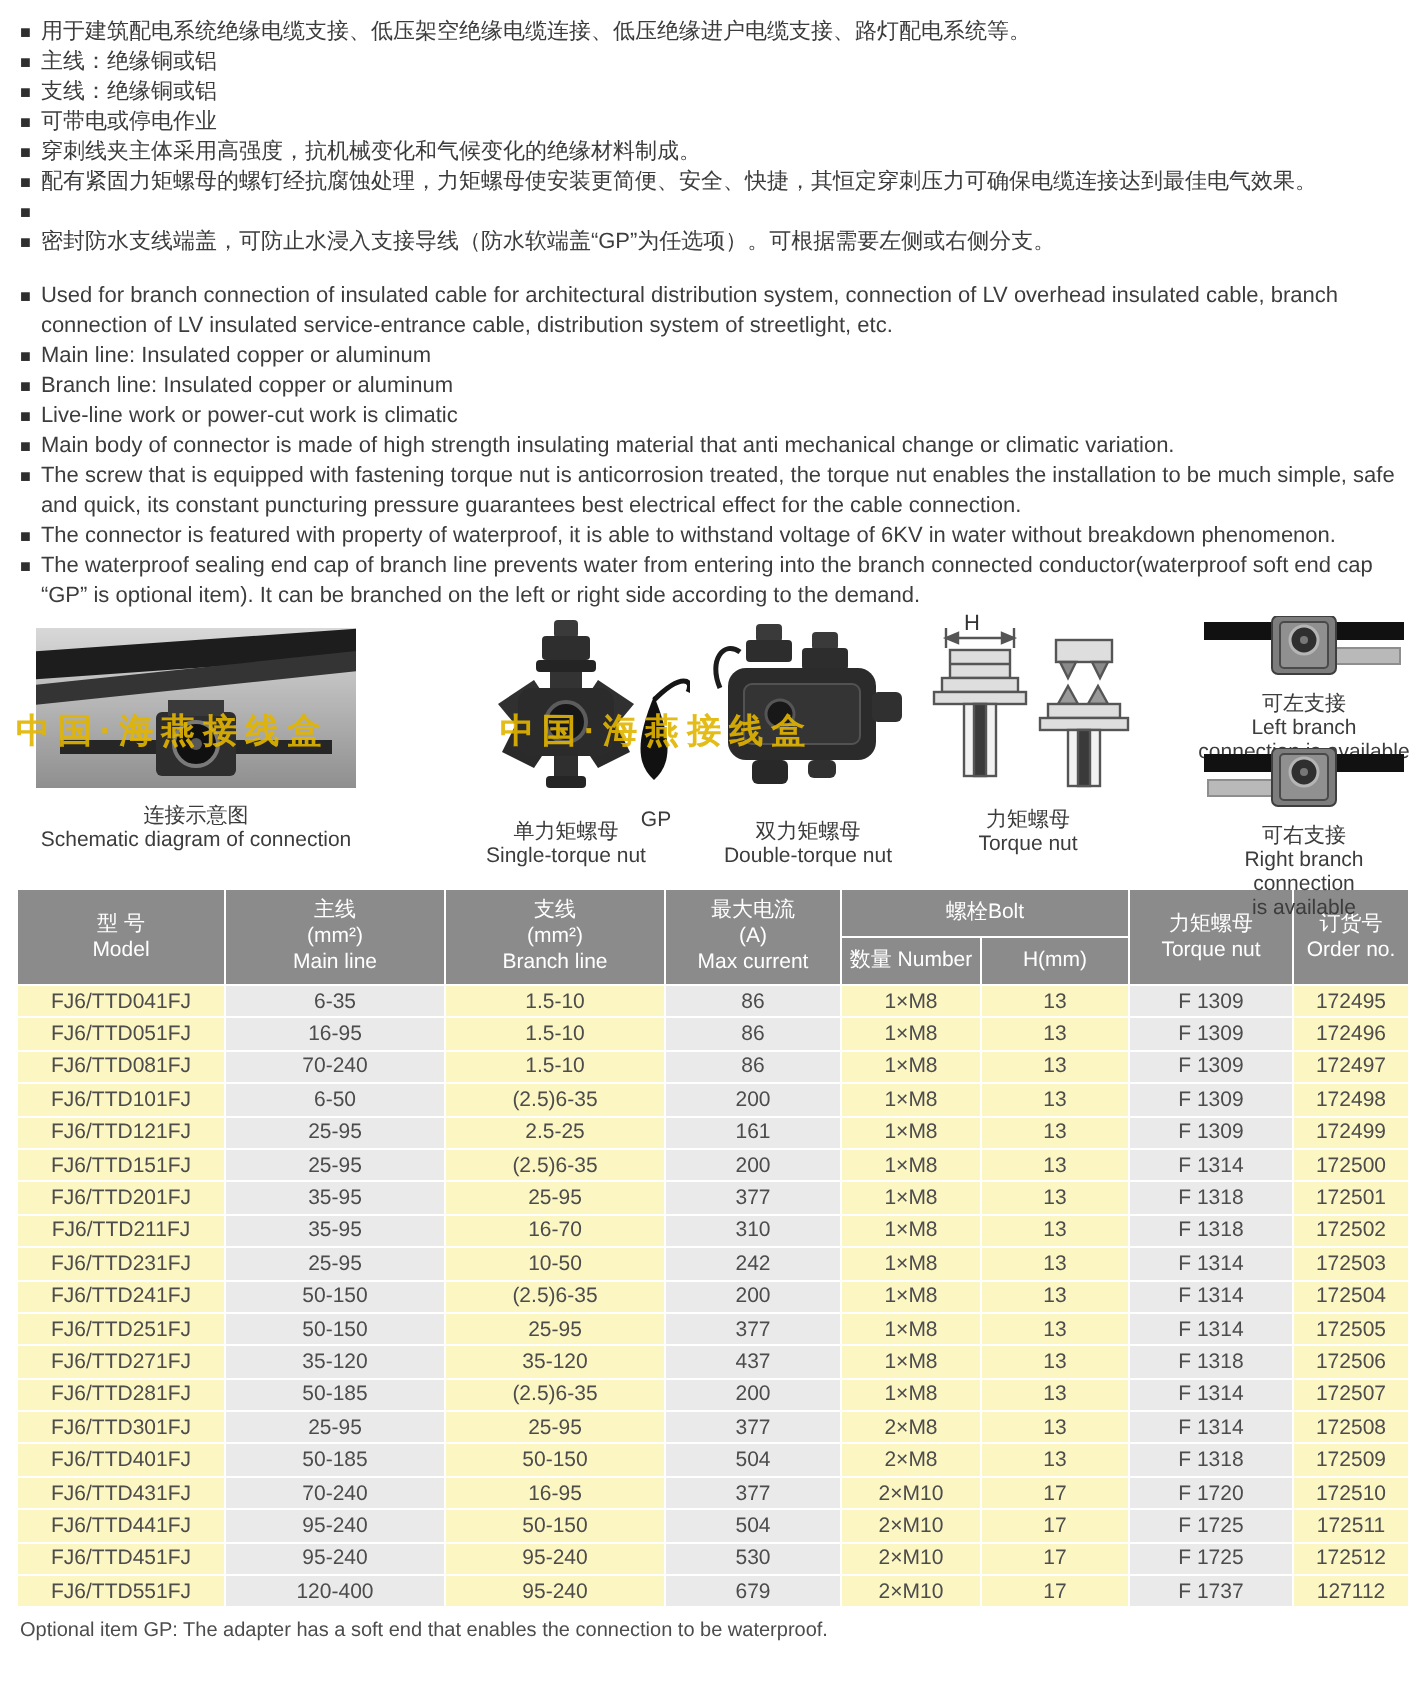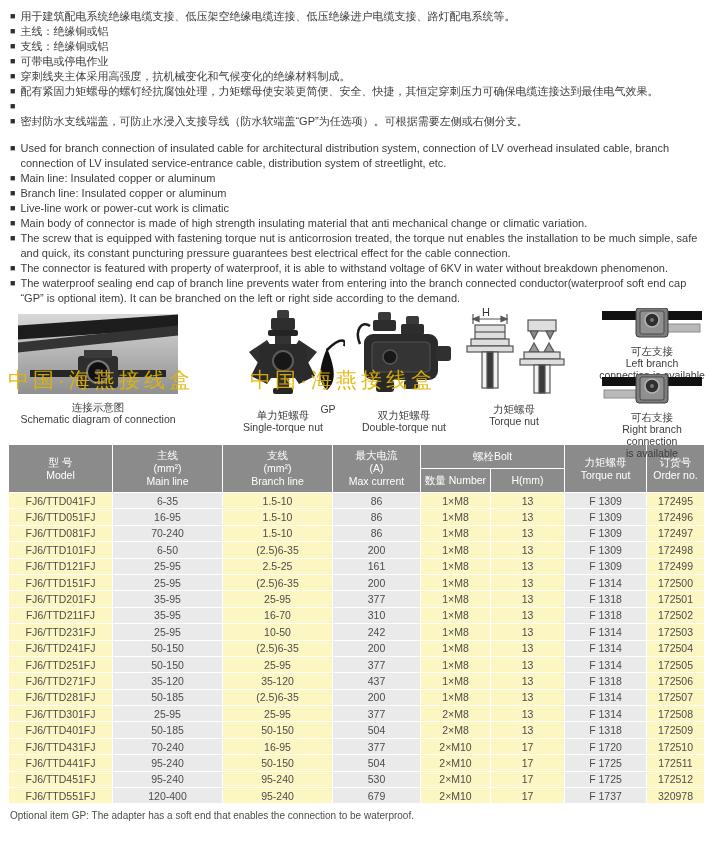--- a/index.html
+++ b/index.html
@@ -12,21 +12,21 @@
   
   .bullets { padding:9px 6px 0 10px; }
   .bullets-en { padding-top:12px; }
   .bullet { display:flex; align-items:flex-start; font-size:11px; line-height:15px; color:#3c3c3c; }
   .bullet .sq { flex:0 0 auto; margin-right:5px; font-size:9px; line-height:15px; color:#2f2f2f; }
   .bullet .txt { white-space:normal; }
   
   .figures { position:relative; height:134px; margin-top:2px; }
   .fig { position:absolute; text-align:center; }
   .fig .cap { white-space:pre-line; font-size:10.5px; line-height:12px; color:#3c3c3c; margin-top:3px; }
-  .watermark { position:absolute; top:58px; font-size:21px; font-weight:normal; letter-spacing:4px;
+  .watermark { position:absolute; top:46px; font-size:17px; font-weight:bold; letter-spacing:4px;
     color:var(--wm,#e2b500); opacity:.9; pointer-events:none; white-space:nowrap; }
   .dim-label { position:absolute; font-size:11px; color:#333; }
   
   table.spec { border-collapse:collapse; margin:2px 0 0 8px; table-layout:fixed; width:696px; }
   .spec th, .spec td { border:1px solid #ffffff; padding:0 2px; text-align:center; overflow:hidden; }
   .spec th {
     background:var(--hdr,#8b8b8b); color:#fff; font-weight:normal;
     font-size:10.5px; line-height:13px; white-space:pre-line; height:24px;
   }
   .spec td { font-size:10.5px; height:16.4px; color:#4c4c4c; }
@@ -455,20 +455,20 @@
         <td class="c7">172512</td>
       </tr>
       <tr>
         <td class="c0">FJ6/TTD551FJ</td>
         <td class="c1">120-400</td>
         <td class="c2">95-240</td>
         <td class="c3">679</td>
         <td class="c4">2×M10</td>
         <td class="c5">17</td>
         <td class="c6">F 1737</td>
-        <td class="c7">320978</td>
+        <td class="c7">127112</td>
       </tr>
     </tbody>
 </table>
 
 <div class="notes">
   <div>Optional item GP: The adapter has a soft end that enables the connection to be waterproof.</div>
 </div>
 
 </body></html>

